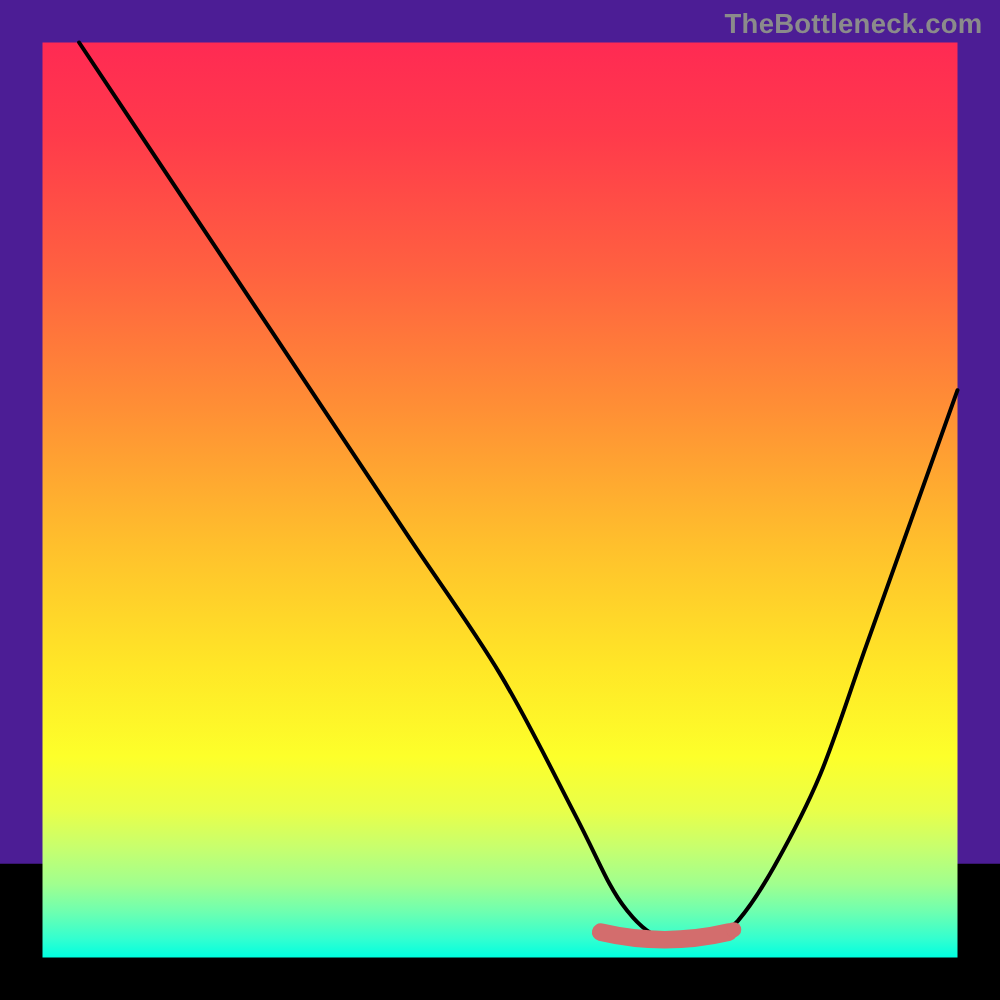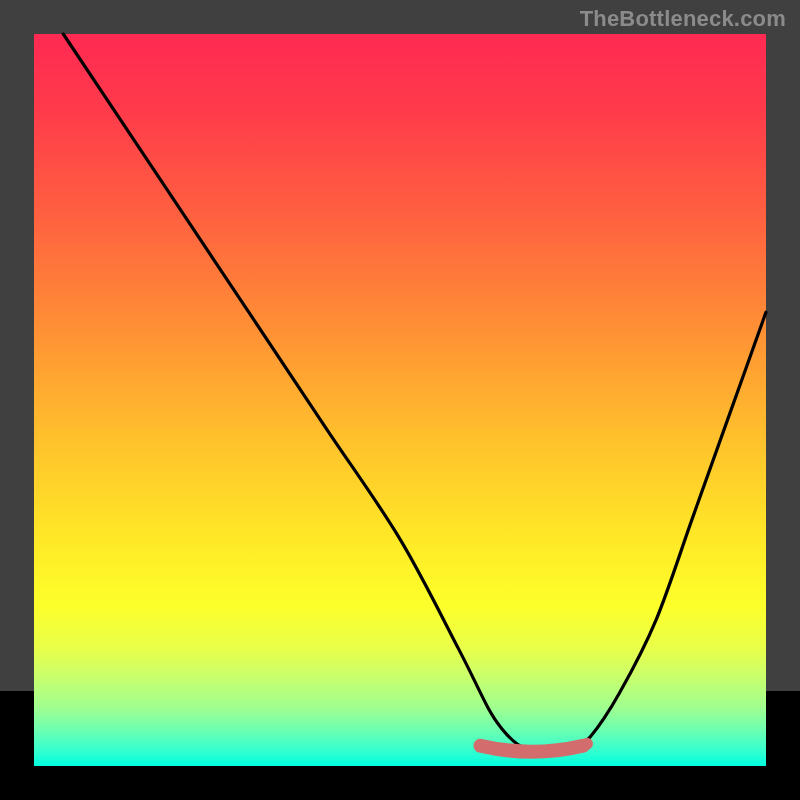--- a/index.html
+++ b/index.html
@@ -7,21 +7,21 @@
     padding: 0;
     width: 800px;
     height: 800px;
     background: #000;
     overflow: hidden;
   }
   .frame {
     position: relative;
     width: 800px;
     height: 691px;
-    background: #404040;
+    background: #4c1d95;
   }
   .plot-area {
     position: absolute;
     left: 34px;
     top: 34px;
     width: 732px;
     height: 732px;
     background: linear-gradient(
       to bottom,
       #ff2a53 0%,

